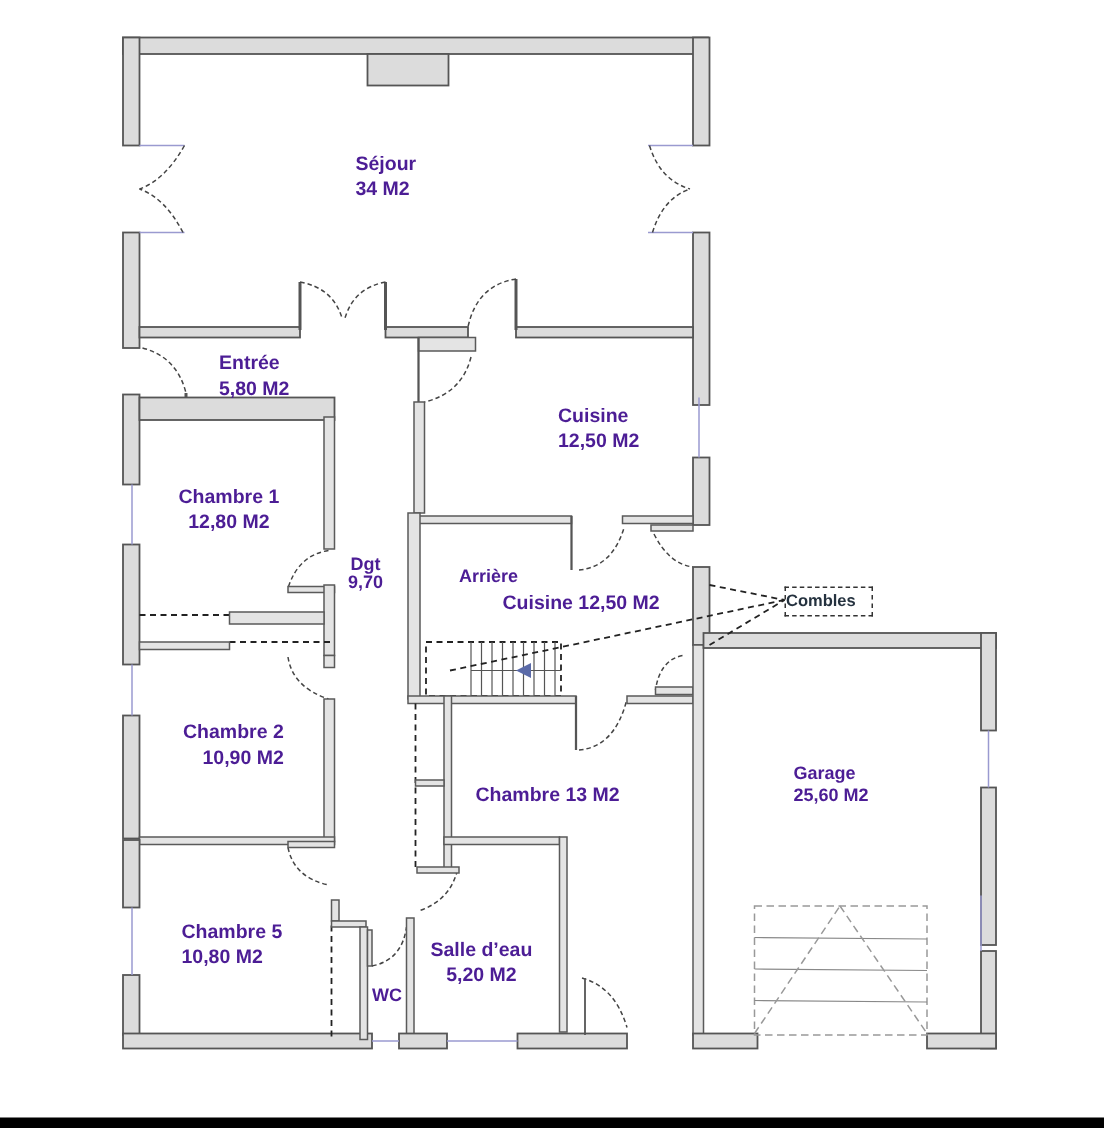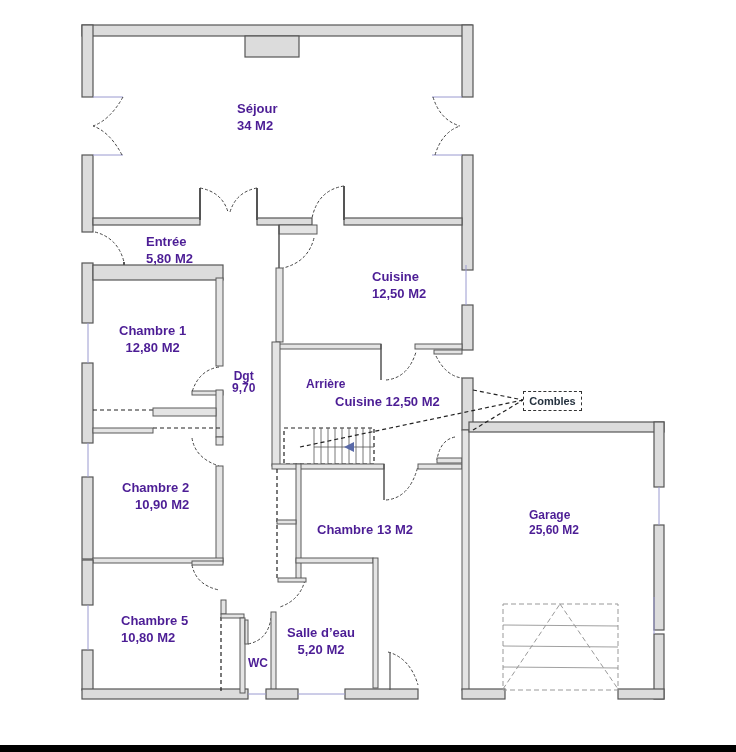--- a/index.html
+++ b/index.html
@@ -12,21 +12,21 @@
     .door { stroke: #444; stroke-width: 1; fill: none; stroke-dasharray: 3 2; }
     .dash { stroke: #222; stroke-width: 1.2; fill: none; stroke-dasharray: 4 3; }
     .ldash { stroke: #999; stroke-width: 1; fill: none; stroke-dasharray: 5 3; }
     .stair { stroke: #555; stroke-width: 0.8; fill: none; }
     .label { position: absolute; color: #4c1d95; font-weight: bold; font-size: 13px;
              line-height: 17px; white-space: nowrap; }
     .label.small { font-size: 12px; line-height: 12px; text-align: center; }
     .label.mid { font-size: 12px; line-height: 15px; }
     #combles-box { position: absolute; left: 523px; top: 391px; width: 57px; height: 18px;
                    border: 1px dashed #333; font-size: 11px; font-weight: bold; color: #25323f;
-                   text-align: center; line-height: 18px; }
+                   line-height: 18px; }
     #bottom-bar { position: absolute; left: 0; top: 745px; width: 736px; height: 7px; background: #000; }
   </style>
 </head>
 <body>
 
 <svg id="plan" viewBox="0 0 736 752" xmlns="http://www.w3.org/2000/svg">
 
   <g>
 
     <rect class="wall" x="82" y="25" width="390" height="11"></rect>

